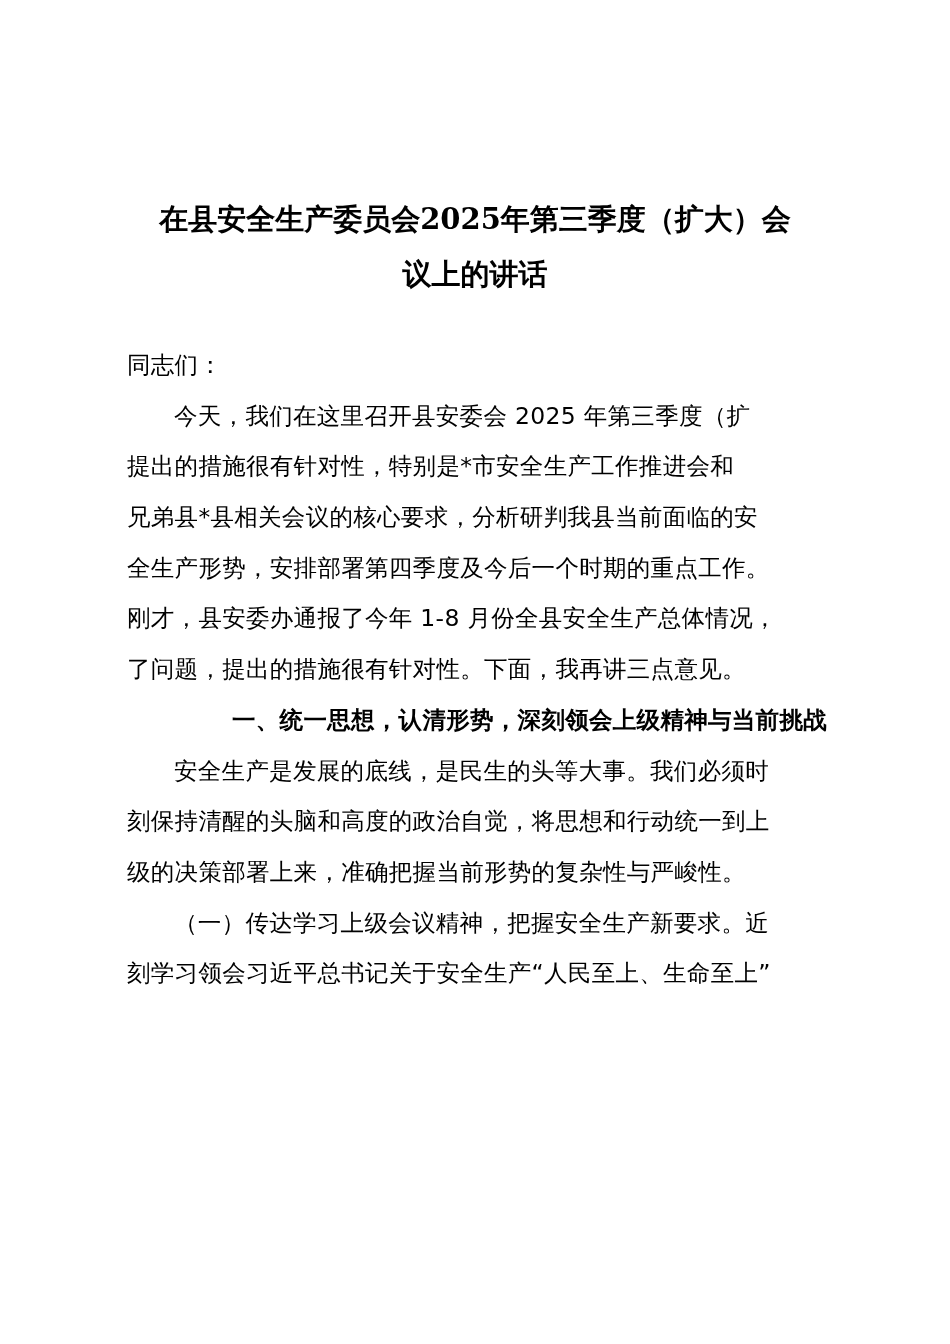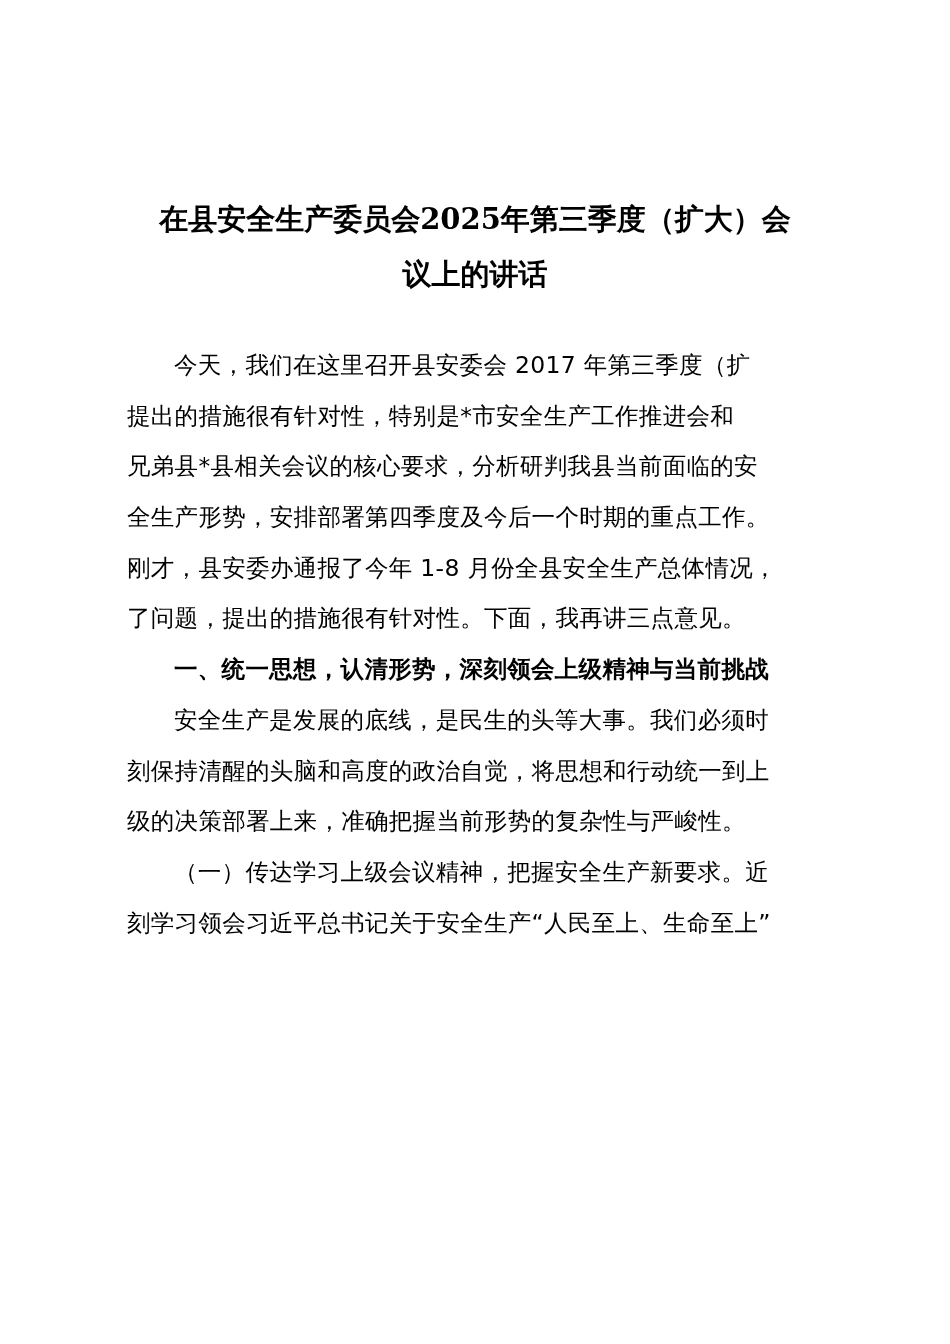--- a/index.html
+++ b/index.html
@@ -59,26 +59,27 @@
 </head>
 <body>
 
 <div class="page">
   <div class="title">
     <span class="tline">在县安全生产委员会2025年第三季度（扩大）会</span>
     <span class="tline">议上的讲话</span>
   </div>
 
   <div class="body-text">
-    <span class="line" style="padding-left: 47px;">今天，我们在这里召开县安委会 2017 年第三季度（扩</span>
+    <span class="line">同志们：</span>
+    <span class="line" style="padding-left: 47px;">今天，我们在这里召开县安委会 2025 年第三季度（扩</span>
     <span class="line">提出的措施很有针对性，特别是*市安全生产工作推进会和</span>
     <span class="line">兄弟县*县相关会议的核心要求，分析研判我县当前面临的安</span>
     <span class="line">全生产形势，安排部署第四季度及今后一个时期的重点工作。</span>
     <span class="line">刚才，县安委办通报了今年 1-8 月份全县安全生产总体情况，</span>
     <span class="line">了问题，提出的措施很有针对性。下面，我再讲三点意见。</span>
-    <span class="line bold" style="padding-left: 47px;">一、统一思想，认清形势，深刻领会上级精神与当前挑战</span>
+    <span class="line bold" style="padding-left: 47px; text-align: right;">一、统一思想，认清形势，深刻领会上级精神与当前挑战</span>
     <span class="line" style="padding-left: 47px;">安全生产是发展的底线，是民生的头等大事。我们必须时</span>
     <span class="line">刻保持清醒的头脑和高度的政治自觉，将思想和行动统一到上</span>
     <span class="line">级的决策部署上来，准确把握当前形势的复杂性与严峻性。</span>
     <span class="line" style="padding-left: 47px;">（一）传达学习上级会议精神，把握安全生产新要求。近</span>
     <span class="line">刻学习领会习近平总书记关于安全生产“人民至上、生命至上”</span>
   </div>
 </div>
 
 </body></html>

